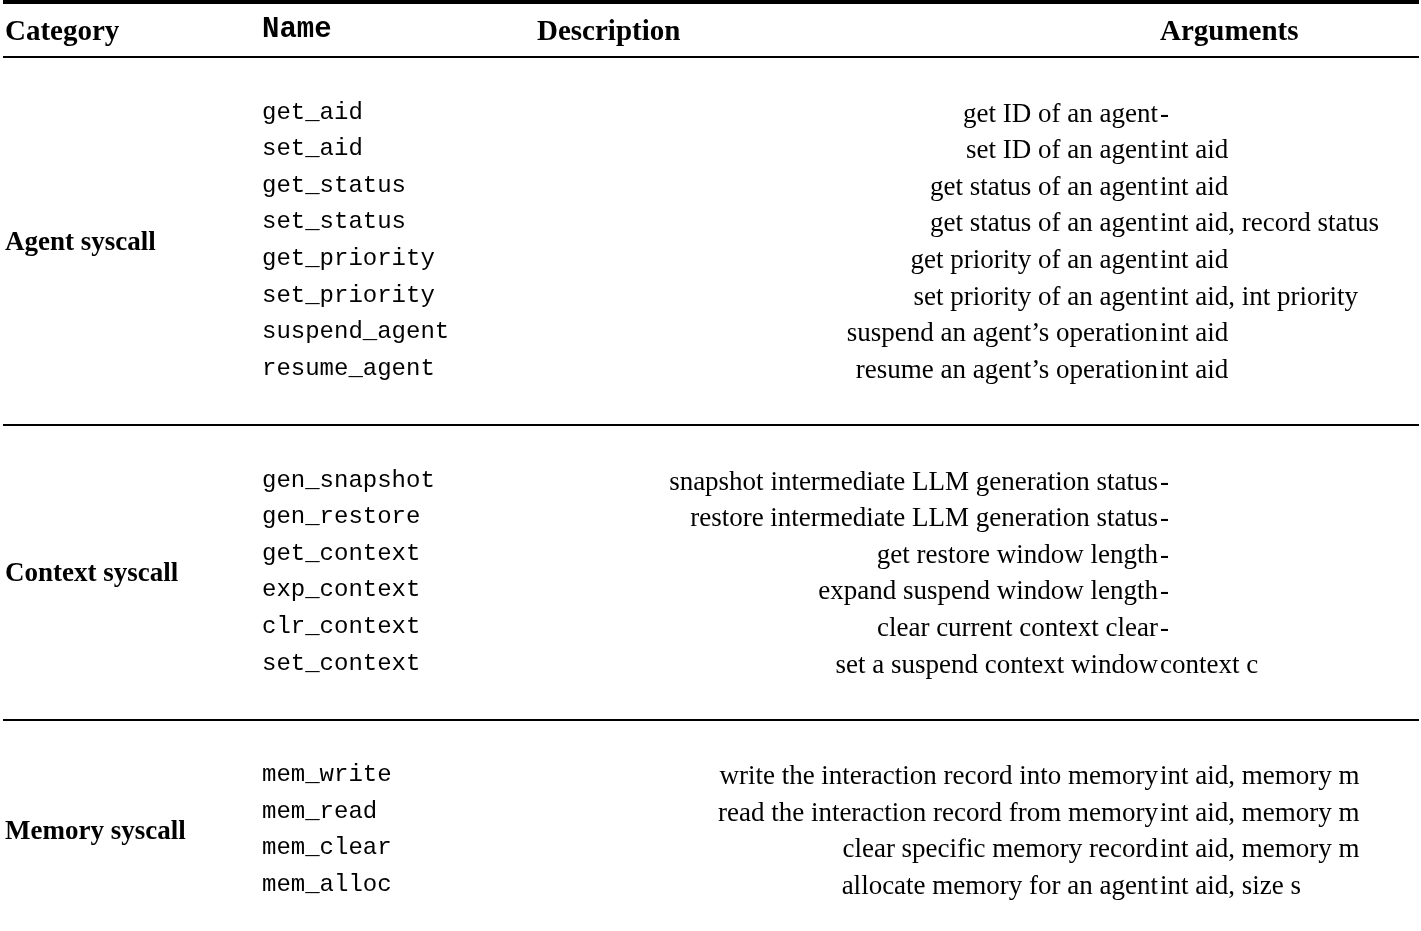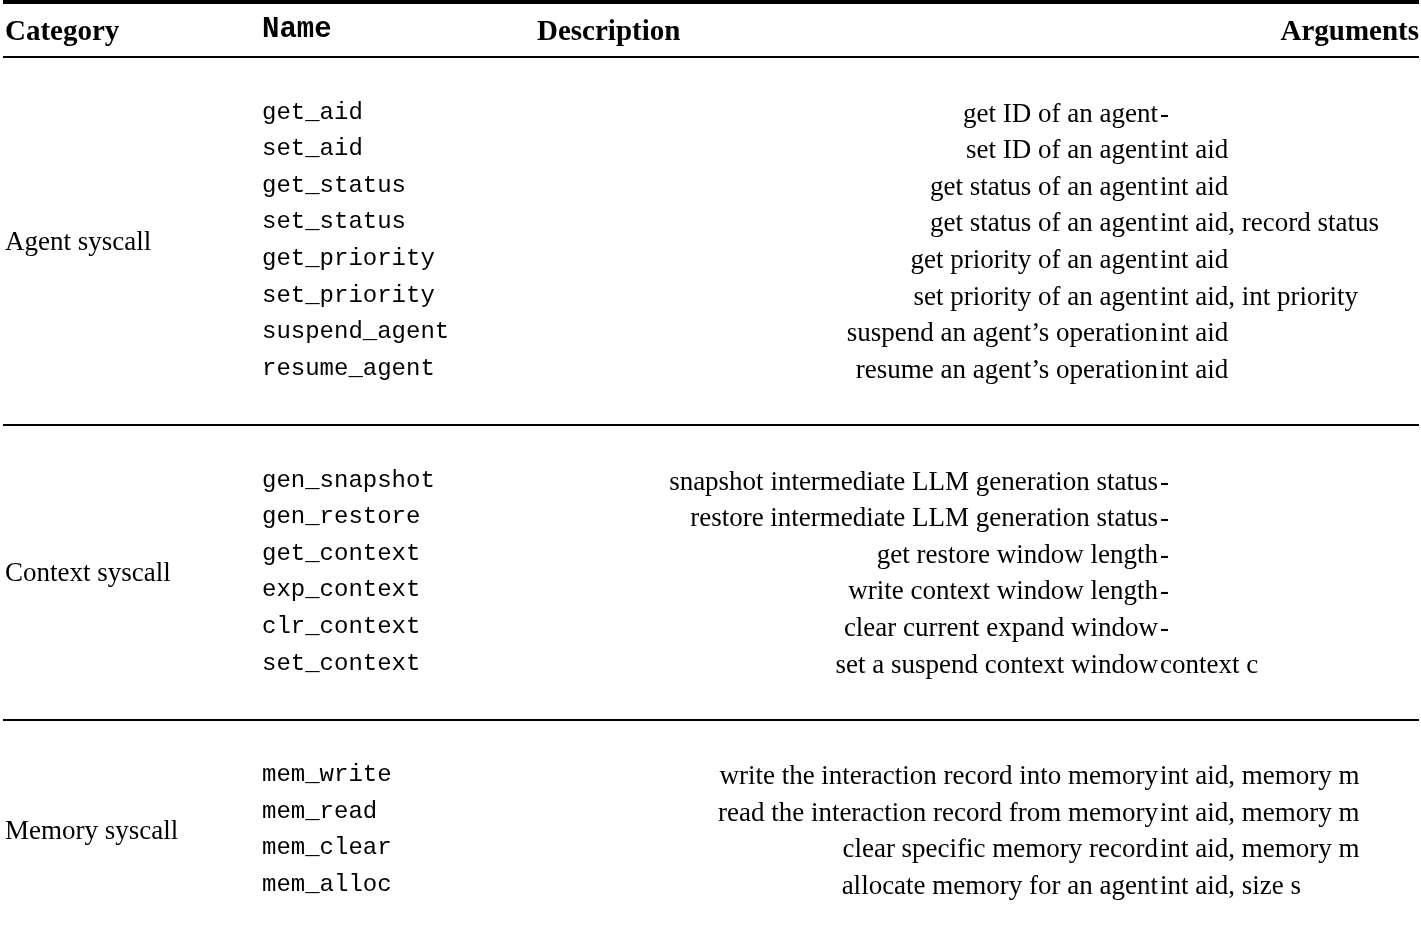--- a/index.html
+++ b/index.html
@@ -69,41 +69,42 @@
     font-size: 29px;
     line-height: 50px;
     text-align: left;
     vertical-align: middle;
     padding: 0;
     white-space: nowrap;
   }
   .head-cell.c-category { padding-left: 2px; }
   .head-cell.c-name     { padding-left: 4px; font-family: Liberation Mono, monospace; }
   .head-cell.c-desc     { padding-left: 16px; }
-  .head-cell.c-args     { padding-left: 2px; text-align: right; }
+  .head-cell.c-args     { padding-left: 2px; }
 
   thead tr { height: 52px; }
 
   
   tbody tr { height: 36.6px; }
 
   td {
     padding: 0;
     vertical-align: middle;
     font-size: 27px;
     line-height: 36.6px;
     white-space: nowrap;
     overflow: visible;
   }
 
   td.cat-cell {
     font-size: 27px;
     text-align: left;
     vertical-align: middle;
     padding-left: 2px;
+    font-weight: bold;
   }
 
   td.name-cell {
     font-family: "Liberation Mono", "DejaVu Sans Mono", monospace;
     font-size: 24px;
     letter-spacing: 0px;
     padding-left: 4px;
     margin-top: 44px;
   }
 
@@ -225,26 +226,26 @@
             <td class="desc-cell">restore intermediate LLM generation status</td>
             <td class="args-cell">-</td>
           </tr>
           <tr>
             <td class="name-cell">get_context</td>
             <td class="desc-cell">get restore window length</td>
             <td class="args-cell">-</td>
           </tr>
           <tr>
             <td class="name-cell">exp_context</td>
-            <td class="desc-cell">write context window length</td>
+            <td class="desc-cell">expand suspend window length</td>
             <td class="args-cell">-</td>
           </tr>
           <tr>
             <td class="name-cell">clr_context</td>
-            <td class="desc-cell">clear current expand window</td>
+            <td class="desc-cell">clear current context clear</td>
             <td class="args-cell">-</td>
           </tr>
           <tr>
             <td class="name-cell">set_context</td>
             <td class="desc-cell">set a suspend context window</td>
             <td class="args-cell">context c</td>
           </tr>
           <tr class="spacer-row">
             <td colspan="4"></td>
           </tr>

